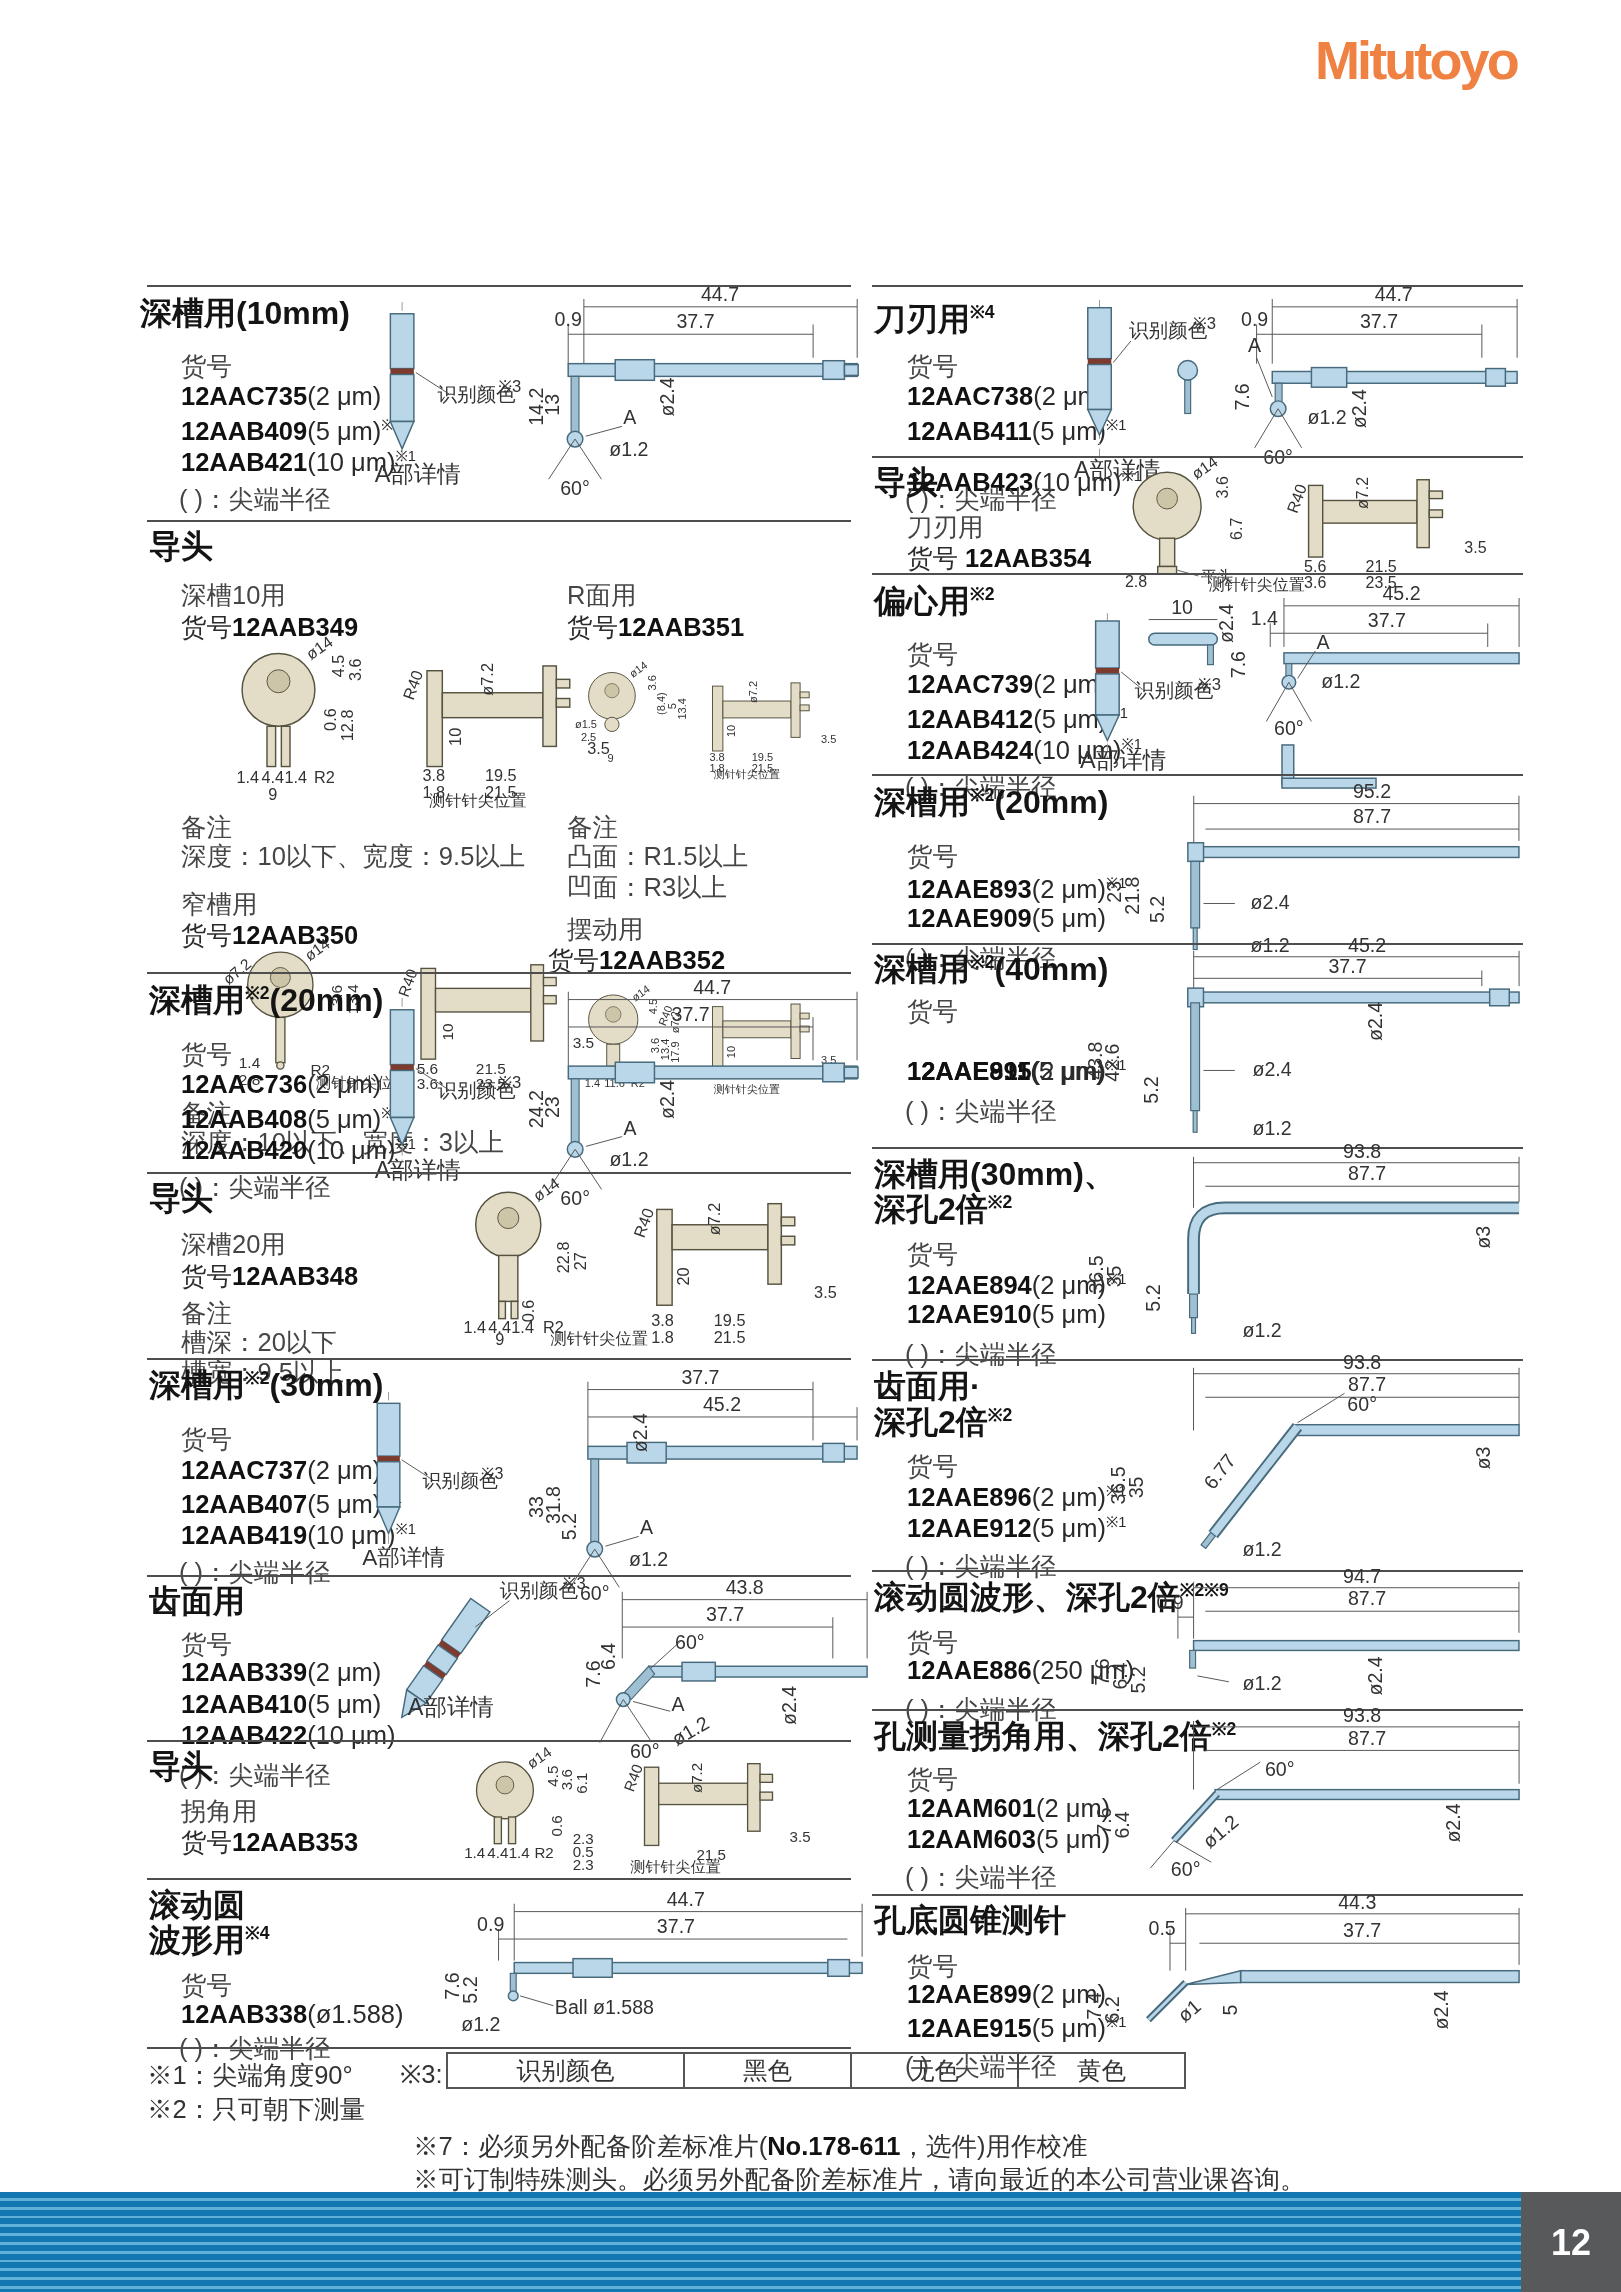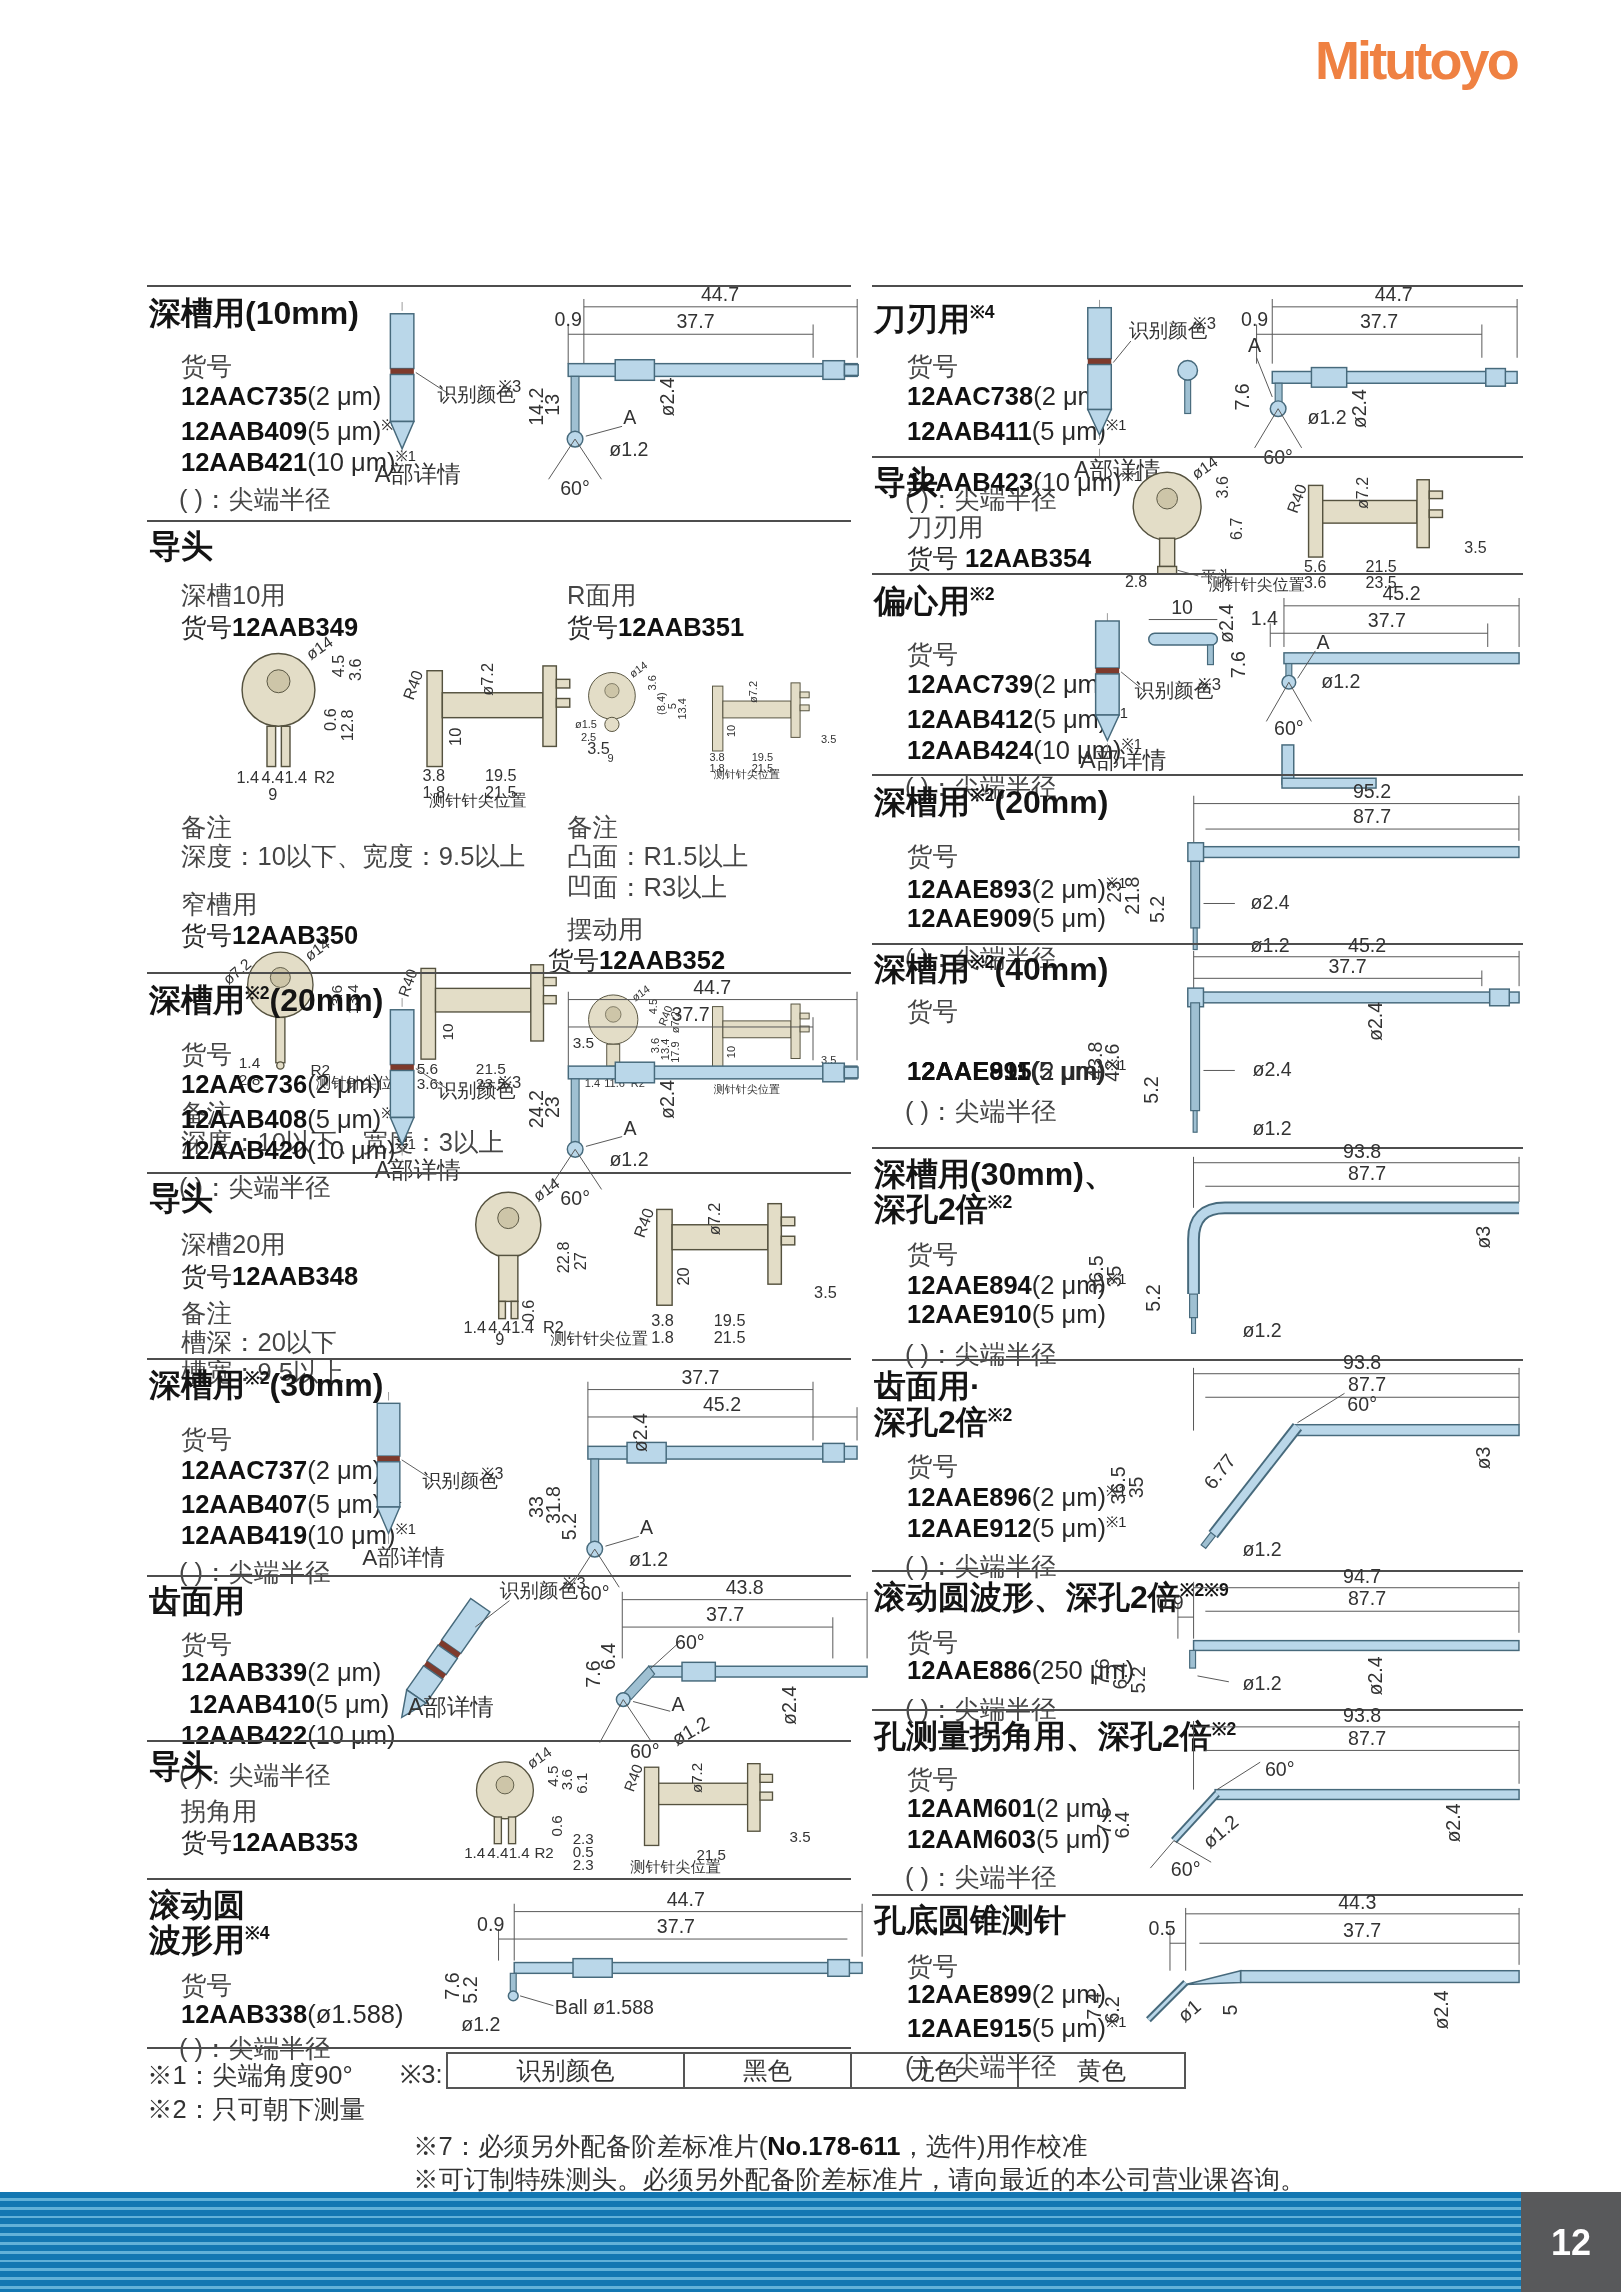--- a/index.html
+++ b/index.html
@@ -35,21 +35,21 @@
   table.spec td.cn{width:165px}
 </style>
 </head>
 <body>
 
 <div class="logo">Mitutoyo</div>
 <div class="stripes"></div>
 <div class="pnum">12</div>
 
 <div class="rule" style="left:147px;top:285px;width:704px"></div>
-<div class="t" style="left:149px;top:296px"><span>深槽用(10mm)</span></div>
+<div class="t" style="left:140px;top:296px"><span>深槽用(10mm)</span></div>
 <div class="lbl" style="left:181px;top:349px">货号</div>
 <div class="code" style="left:181px;top:382px"><b>12AAC735</b><span>(2 μm)</span><sup></sup></div>
 <div class="code" style="left:181px;top:414px"><b>12AAB409</b><span>(5 μm)</span><sup>※1</sup></div>
 <div class="code" style="left:181px;top:445px"><b>12AAB421</b><span>(10 μm)</span><sup>※1</sup></div>
 <div class="lbl" style="left:179px;top:482px">( )：尖端半径</div>
 <svg style="left:361px;top:302px" width="186" height="188" viewBox="0 0 190 192">
   <line class="cl" x1="42" y1="0" x2="42" y2="170"></line>
   <rect class="part" x="30" y="12" width="24" height="56"></rect>
     <rect class="band" x="30" y="68" width="24" height="6"></rect>
   <rect class="part" x="30" y="74" width="24" height="48"></rect>
@@ -335,21 +335,21 @@
   <text class="dt" transform="rotate(-90 120 64)" x="120" y="64">ø2.4</text>
   <text class="dt" transform="rotate(-90 14 140)" x="14" y="140">33</text>
   <text class="dt" transform="rotate(-90 32 138)" x="32" y="138">31.8</text>
   <text class="dt" transform="rotate(-90 48 160)" x="48" y="160">5.2</text>
 </svg>
 
 <div class="rule" style="left:147px;top:1575px;width:704px"></div>
 <div class="t" style="left:149px;top:1584px"><span>齿面用</span></div>
 <div class="lbl" style="left:181px;top:1627px">货号</div>
 <div class="code" style="left:181px;top:1658px"><b>12AAB339</b><span>(2 μm)</span></div>
-<div class="code" style="left:189px;top:1690px"><b>12AAB410</b><span>(5 μm)</span></div>
+<div class="code" style="left:181px;top:1690px"><b>12AAB410</b><span>(5 μm)</span></div>
 <div class="code" style="left:181px;top:1721px"><b>12AAB422</b><span>(10 μm)</span></div>
 <div class="lbl" style="left:179px;top:1758px">( )：尖端半径</div>
 <svg style="left:382px;top:1583px" width="211" height="181" viewBox="0 0 215 185">
   <g transform="rotate(35 60 80)">
     <rect class="part" x="48" y="10" width="24" height="52"></rect>
       <rect class="band" x="48" y="62" width="24" height="6"></rect>
     <rect class="part" x="48" y="68" width="24" height="20"></rect>
       <rect class="band" x="48" y="88" width="24" height="6"></rect>
     <rect class="part" x="48" y="94" width="24" height="30"></rect>
       <polygon class="part" points="48,124 72,124 60,150"></polygon>

